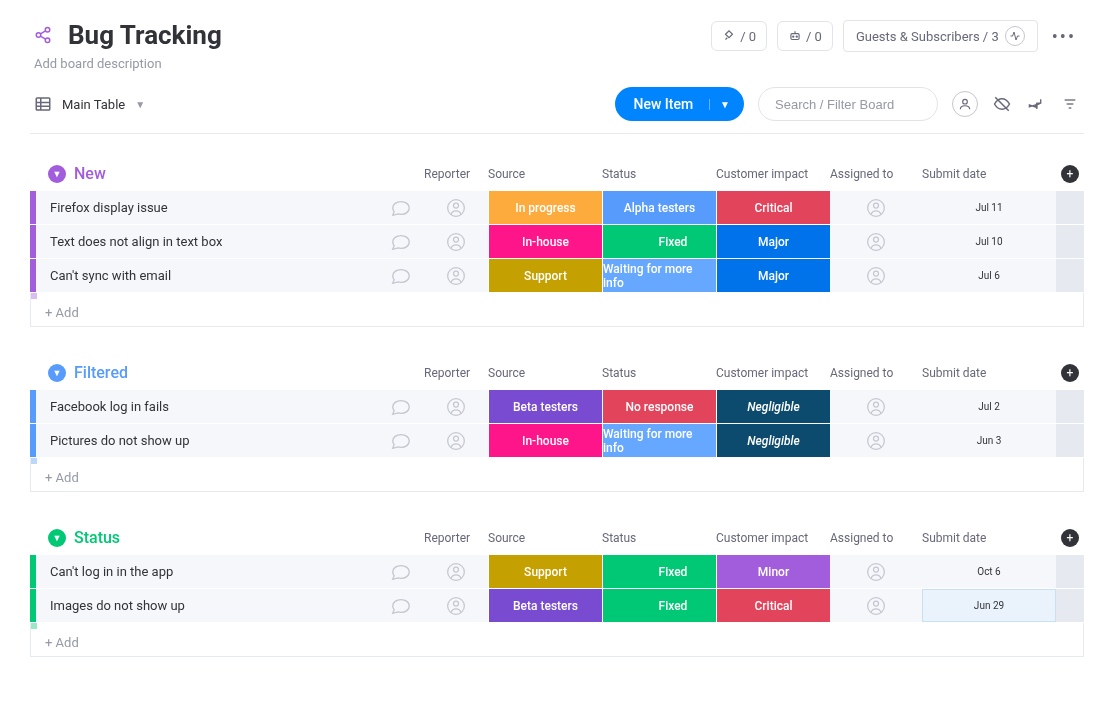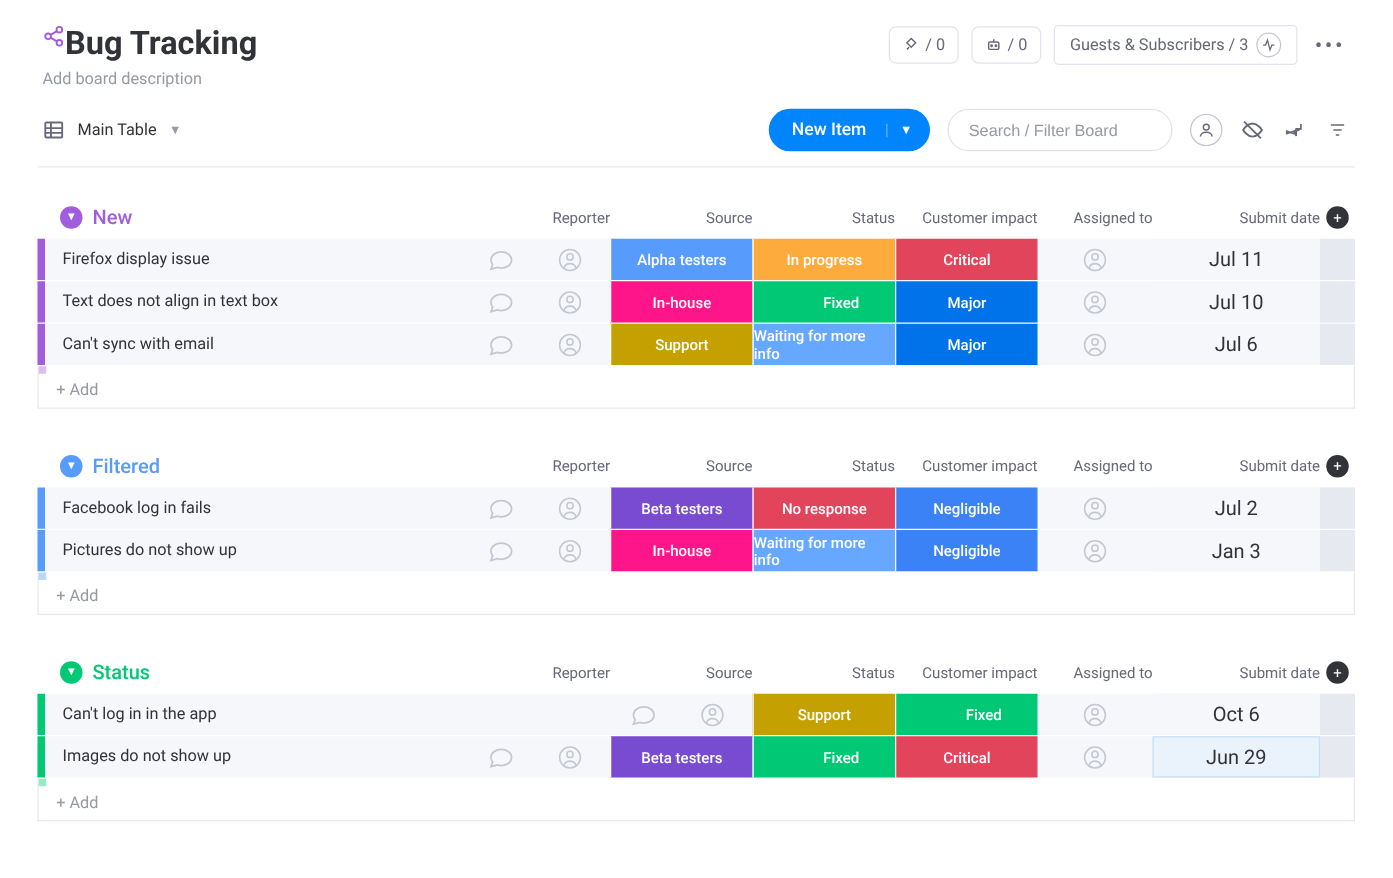--- a/index.html
+++ b/index.html
@@ -7,21 +7,21 @@
     font-family: -apple-system, BlinkMacSystemFont, "Segoe UI", Roboto, Helvetica, Arial, sans-serif;
     background: #fff;
     color: #323338;
     font-size: 13px;
     padding: 10px 30px 30px 30px;
     width: 1114px;
   }
   
   .board-header { display:flex; align-items:flex-start; justify-content:space-between; padding: 10px 4px 6px 4px; }
   .board-title-wrap { display:flex; flex-direction:column; gap:6px; }
-  .title-row { display:flex; align-items:flex-start; gap:0; }
+  .title-row { display:flex; align-items:center; gap:16px; }
   .share-icon { color:#a25ddc; }
   .board-title { font-size:26px; font-weight:700; color:#323338; }
   .board-desc { font-size:13px; color:#9699a6; cursor:pointer; }
   .header-right { display:flex; align-items:center; gap:10px; }
   .hex-pill { display:flex; align-items:center; gap:4px; height:30px; padding:0 10px; border:1px solid #e1e4ea; border-radius:6px; color:#676879; font-size:13px; position:relative; }
   .hex-pill::before, .hex-pill::after{content:"";position:absolute;top:50%;width:0;height:0;}
   .guests-pill { display:flex; align-items:center; gap:6px; height:32px; padding:0 12px; border:1px solid #e1e4ea; border-radius:4px; color:#676879; font-size:13px; cursor:pointer;}
   .heart-icon { width:20px;height:20px;border:1px solid #c5c7d0;border-radius:50%;display:flex;align-items:center;justify-content:center;color:#676879;}
   .more-dots { font-size:18px; color:#676879; letter-spacing:2px; cursor:pointer; padding:0 4px;}
   
@@ -37,48 +37,48 @@
   .search-input::placeholder{color:#9699a6;}
   .tb-icon{width:20px;height:20px;display:flex;align-items:center;justify-content:center;color:#676879;cursor:pointer;}
   .tb-icon.circle{border:1px solid #c5c7d0;border-radius:50%;width:26px;height:26px;}
   
   .board-body{padding-top:30px;}
   .group{margin-bottom:36px;}
   .group-toggle{display:flex;align-items:center;gap:8px;cursor:pointer;min-width:0;}
   .group-toggle .circ{width:18px;height:18px;border-radius:50%;display:flex;align-items:center;justify-content:center;color:#fff;font-size:9px;}
   .group-name{font-size:16px;font-weight:500;}
   .col-headers{display:flex;margin-left:auto;align-items:center;}
-  .col-h{width:114px;text-align:right;color:#676879;font-size:12px;}
+  .col-h{width:114px;text-align:left;color:#676879;font-size:12px;}
   .col-h.reporter{width:64px;}
   .col-h.assigned{width:92px;}
   .col-h.date{width:134px;}
   .col-h.plus{width:28px;display:flex;align-items:center;justify-content:center;}
   .plus-circ{width:18px;height:18px;border-radius:50%;background:#323338;color:#fff;display:flex;align-items:center;justify-content:center;font-size:12px;cursor:pointer;}
   .rows{margin-top:8px;}
   .row{display:flex;align-items:stretch;height:34px;background:#f6f7fb;border-bottom:1px solid #fff;}
   .row .stripe{width:6px;flex:0 0 6px;}
   .row .name{flex:1;display:flex;align-items:center;padding-left:14px;color:#323338;font-size:13px;}
   .row .chat{width:46px;display:flex;align-items:center;justify-content:center;color:#c5c7d0;}
   .row .reporter,.row .assigned{display:flex;align-items:center;justify-content:center;color:#c5c7d0;}
   .row .reporter{width:64px;} .row .assigned{width:92px;}
   .row .col{width:114px;display:flex;align-items:center;justify-content:center;color:#fff;font-size:12px;font-weight:500;border-left:1px solid #fff;}
-  .row .date{width:134px;display:flex;align-items:center;justify-content:center;color:#323338;font-size:16px;background:#f6f7fb;}
+  .row .date{width:134px;display:flex;align-items:center;justify-content:center;color:#323338;font-size:10px;background:#f6f7fb;}
   .row .tail{width:28px;background:#e6e9ef;}
   .row.add{background:#fff;border:1px solid #e6e9ef;border-top:none;flex-direction:column;}
   .row.add .name{color:#9699a6;}
   .date.sel{background:#eaf3fb;border:1px solid #c7e0f4;}
   .group-head-row{display:flex;align-items:center;padding-left:18px;}
   .group-head-left{display:flex;align-items:center;gap:8px;flex:1;}
   
   svg{display:block;}
   
   .c-blue{background:#579bfc;} .c-magenta{background:#ff158a;}
   .c-olive{background:#c4a000;} .c-orange{background:#fdab3d;} .c-green{background:#00c875;padding-left:27px;}
   .c-bluelt{background:#66a8ff;} .c-red{background:#e2445c;}
-  .c-navy{background:#0073ea;} .c-yellow{background:#3b82f6;} .c-purple{background:#784bd1;}
+  .c-navy{background:#0073ea;} .c-yellow{background:#0c4a6e;font-style:italic;} .c-purple{background:#784bd1;}
   .c-violet{background:#a25ddc;}
 </style>
 </head>
 <body>
 
 <div class="board-header">
   <div class="board-title-wrap">
     <div class="title-row">
       <span class="share-icon">
         <svg width="18" height="18" viewBox="0 0 24 24" fill="none" stroke="currentColor" stroke-width="2">
@@ -199,22 +199,22 @@
               <path d="M21 12c0 4-4 7-9 7-1.2 0-2.3-.2-3.3-.5L3 20l1.5-4C3.5 14.7 3 13.4 3 12c0-4 4-7 9-7s9 3 9 7z"></path>
             </svg>
           </div>
           <div class="reporter">
             <svg width="20" height="20" viewBox="0 0 24 24" fill="none" stroke="currentColor" stroke-width="1.5">
               <circle cx="12" cy="12" r="10"></circle>
               <circle cx="12" cy="9" r="3"></circle>
               <path d="M6 20c1-3 3.5-4.5 6-4.5s5 1.5 6 4.5"></path>
             </svg>
           </div>
+          <div class="col c-orange">In progress</div>
           <div class="col c-blue">Alpha testers</div>
-          <div class="col c-orange">In progress</div>
           <div class="col c-red">Critical</div>
           <div class="assigned">
             <svg width="20" height="20" viewBox="0 0 24 24" fill="none" stroke="currentColor" stroke-width="1.5">
               <circle cx="12" cy="12" r="10"></circle>
               <circle cx="12" cy="9" r="3"></circle>
               <path d="M6 20c1-3 3.5-4.5 6-4.5s5 1.5 6 4.5"></path>
             </svg>
           </div>
           <div class="date ">Jul 11</div>
           <div class="tail"></div>
@@ -349,21 +349,21 @@
           <div class="col c-magenta">In-house</div>
           <div class="col c-bluelt">Waiting for more info</div>
           <div class="col c-yellow">Negligible</div>
           <div class="assigned">
             <svg width="20" height="20" viewBox="0 0 24 24" fill="none" stroke="currentColor" stroke-width="1.5">
               <circle cx="12" cy="12" r="10"></circle>
               <circle cx="12" cy="9" r="3"></circle>
               <path d="M6 20c1-3 3.5-4.5 6-4.5s5 1.5 6 4.5"></path>
             </svg>
           </div>
-          <div class="date ">Jan 3</div>
+          <div class="date ">Jun 3</div>
           <div class="tail"></div>
         </div>
       <div class="row add">
         <div class="stripe" style="background:#579bfc;opacity:.4"></div>
         <div class="name">+ Add</div>
       </div>
     </div>
     </div>
     <div class="group">
     <div class="group-head-row">
@@ -397,20 +397,21 @@
           </div>
           <div class="reporter">
             <svg width="20" height="20" viewBox="0 0 24 24" fill="none" stroke="currentColor" stroke-width="1.5">
               <circle cx="12" cy="12" r="10"></circle>
               <circle cx="12" cy="9" r="3"></circle>
               <path d="M6 20c1-3 3.5-4.5 6-4.5s5 1.5 6 4.5"></path>
             </svg>
           </div>
           <div class="col c-olive">Support</div>
           <div class="col c-green">Fixed</div>
+          <div class="col c-violet">Minor</div>
           <div class="assigned">
             <svg width="20" height="20" viewBox="0 0 24 24" fill="none" stroke="currentColor" stroke-width="1.5">
               <circle cx="12" cy="12" r="10"></circle>
               <circle cx="12" cy="9" r="3"></circle>
               <path d="M6 20c1-3 3.5-4.5 6-4.5s5 1.5 6 4.5"></path>
             </svg>
           </div>
           <div class="date ">Oct 6</div>
           <div class="tail"></div>
         </div>

